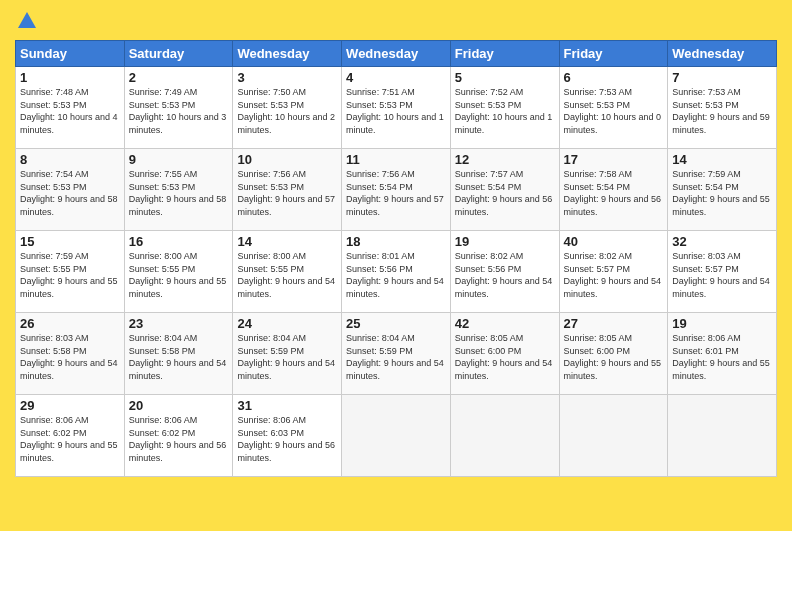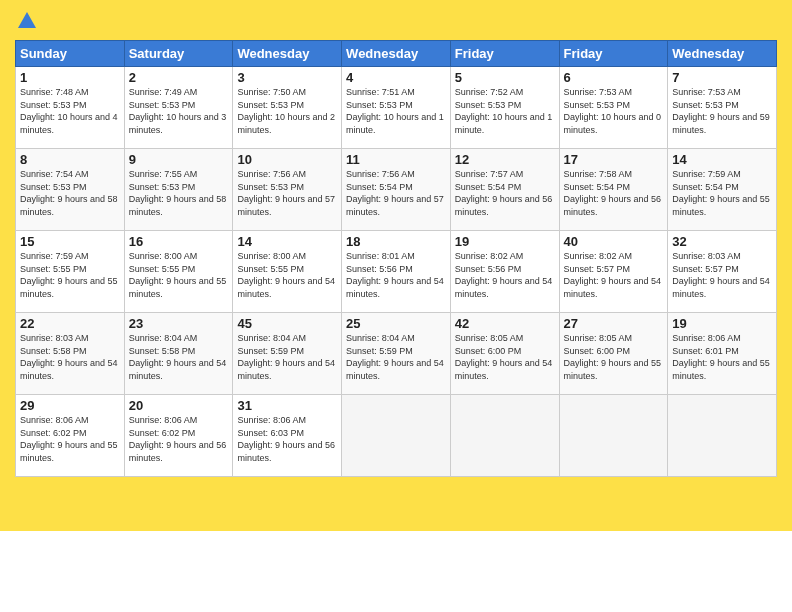--- a/index.html
+++ b/index.html
@@ -215,29 +215,29 @@
           <span class="day-num">40</span>
           <span class="cell-text">Sunrise: 8:02 AM<br>Sunset: 5:57 PM<br>Daylight: 9 hours and 54 minutes.</span>
         </td>
           <td>
           <span class="day-num">32</span>
           <span class="cell-text">Sunrise: 8:03 AM<br>Sunset: 5:57 PM<br>Daylight: 9 hours and 54 minutes.</span>
         </td>
         </tr>
         <tr>
           <td>
-          <span class="day-num">22</span>
+          <span class="day-num">26</span>
           <span class="cell-text">Sunrise: 8:03 AM<br>Sunset: 5:58 PM<br>Daylight: 9 hours and 54 minutes.</span>
         </td>
           <td>
           <span class="day-num">23</span>
           <span class="cell-text">Sunrise: 8:04 AM<br>Sunset: 5:58 PM<br>Daylight: 9 hours and 54 minutes.</span>
         </td>
           <td>
-          <span class="day-num">45</span>
+          <span class="day-num">24</span>
           <span class="cell-text">Sunrise: 8:04 AM<br>Sunset: 5:59 PM<br>Daylight: 9 hours and 54 minutes.</span>
         </td>
           <td>
           <span class="day-num">25</span>
           <span class="cell-text">Sunrise: 8:04 AM<br>Sunset: 5:59 PM<br>Daylight: 9 hours and 54 minutes.</span>
         </td>
           <td>
           <span class="day-num">42</span>
           <span class="cell-text">Sunrise: 8:05 AM<br>Sunset: 6:00 PM<br>Daylight: 9 hours and 54 minutes.</span>
         </td>

